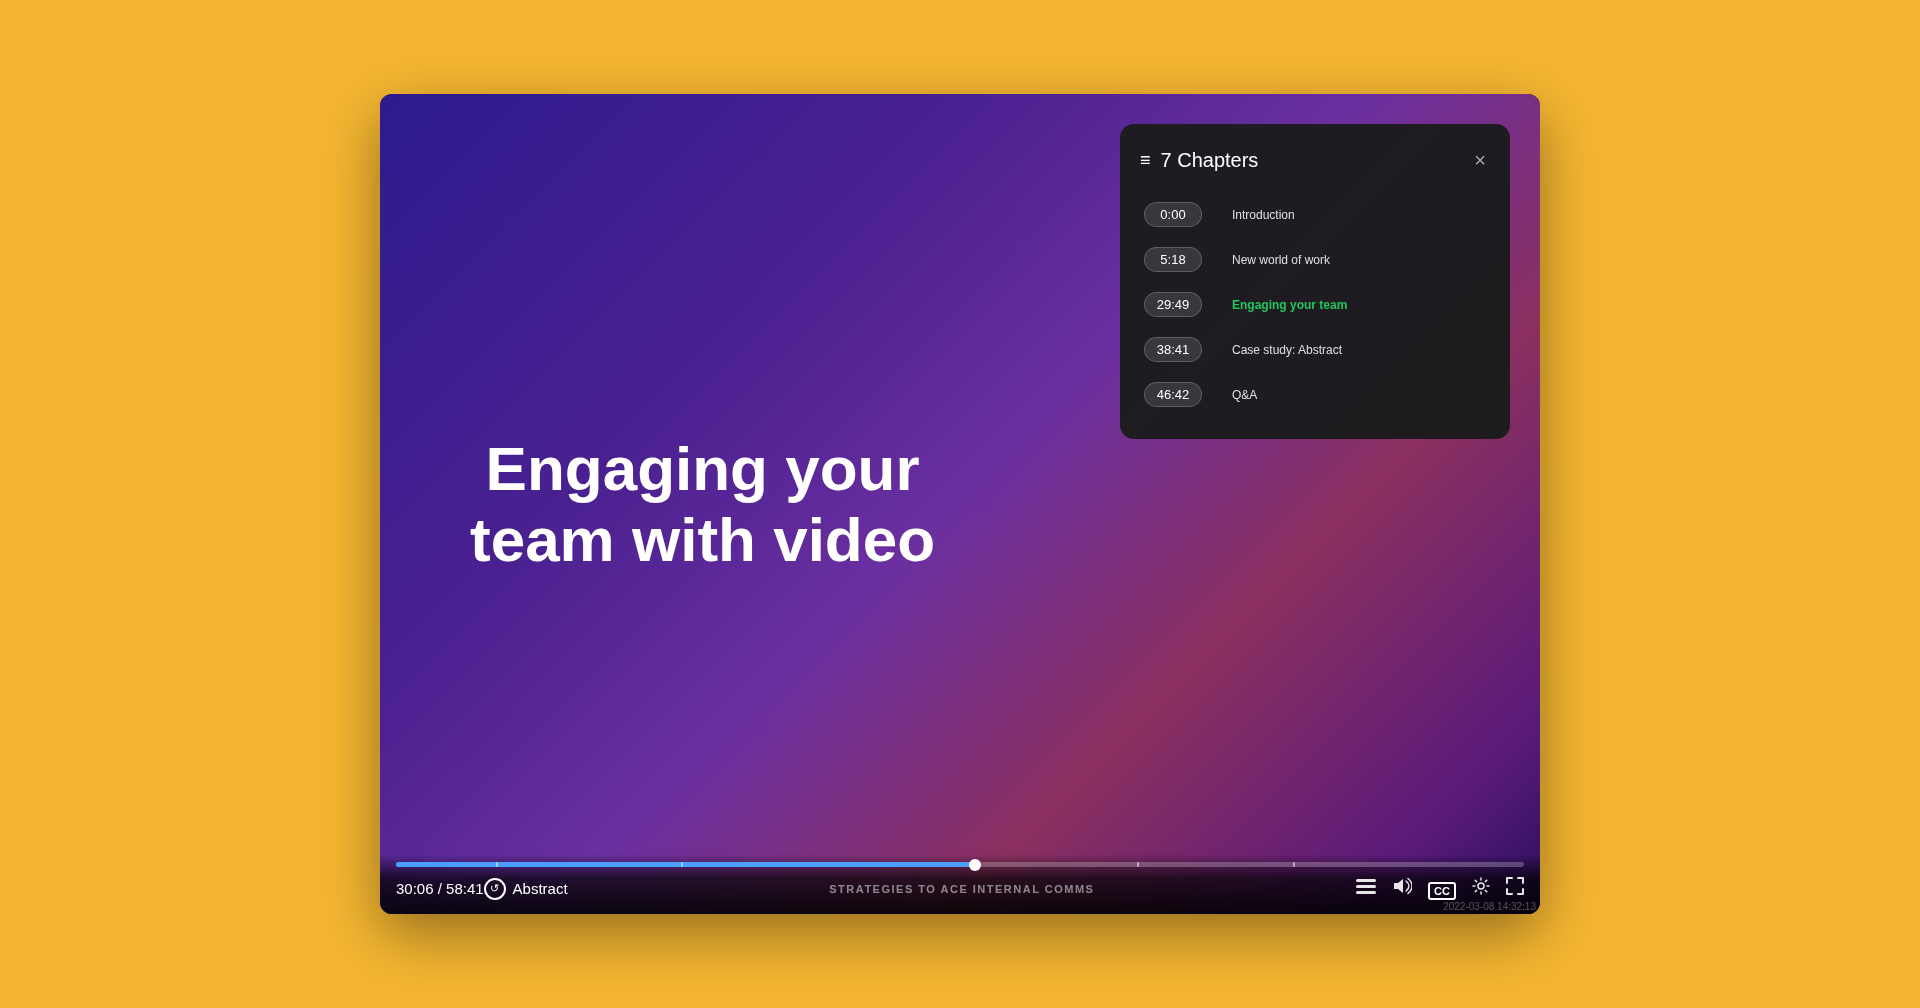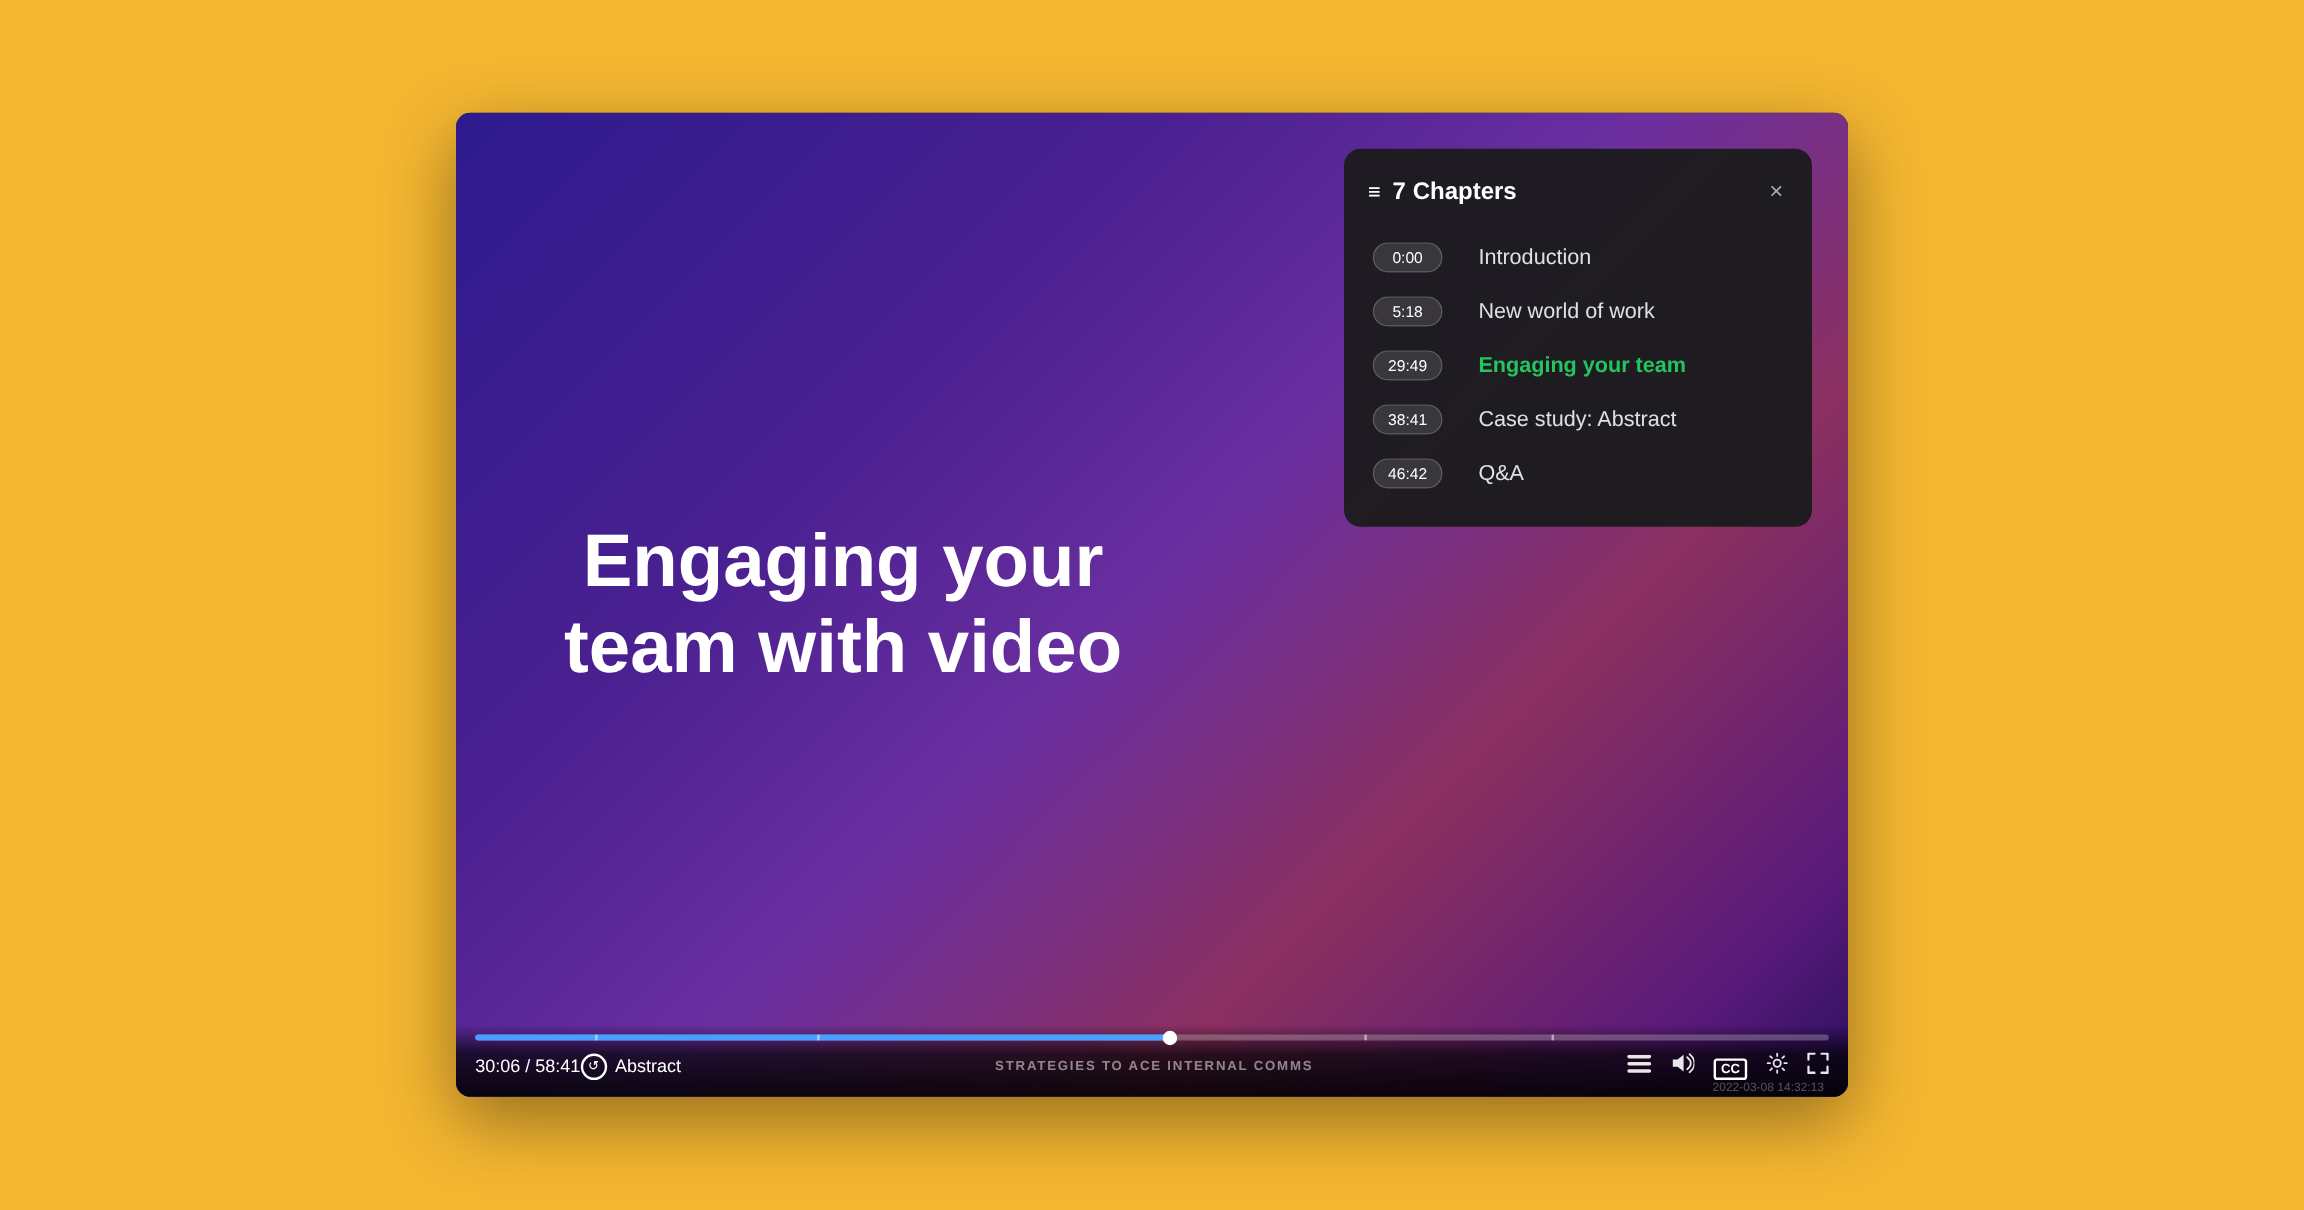--- a/index.html
+++ b/index.html
@@ -70,21 +70,21 @@
     }
 
     .chapters-icon {
       color: #fff;
       font-size: 18px;
     }
 
     .chapters-title {
       color: #fff;
       font-size: 20px;
-      font-weight: 700;
+      font-weight: 400;
     }
 
     .close-btn {
       color: #aaa;
       font-size: 20px;
       cursor: pointer;
       background: none;
       border: none;
       line-height: 1;
       padding: 4px;
@@ -113,21 +113,21 @@
       font-weight: 500;
       padding: 4px 10px;
       border-radius: 20px;
       min-width: 58px;
       text-align: center;
       font-variant-numeric: tabular-nums;
     }
 
     .chapter-label {
       color: #e0e0e0;
-      font-size: 18px;
+      font-size: 12px;
       font-weight: 400;
     }
 
     
     .player-controls {
       position: absolute;
       bottom: 0;
       left: 0;
       right: 0;
       background: linear-gradient(transparent, rgba(0,0,0,0.7) 40%, rgba(0,0,0,0.9) 100%);
@@ -240,21 +240,21 @@
       font-size: 11px;
       font-weight: 700;
       padding: 1px 4px;
       border-radius: 3px;
       cursor: pointer;
     }
 
     .timestamp-watermark {
       position: absolute;
       bottom: 0;
-      right: 16px;
+      right: 0;
       color: rgba(255,255,255,0.3);
       font-size: 10px;
       padding: 2px 4px;
     }
   </style>
 </head>
 <body>
 
 <div class="player-container">
 

